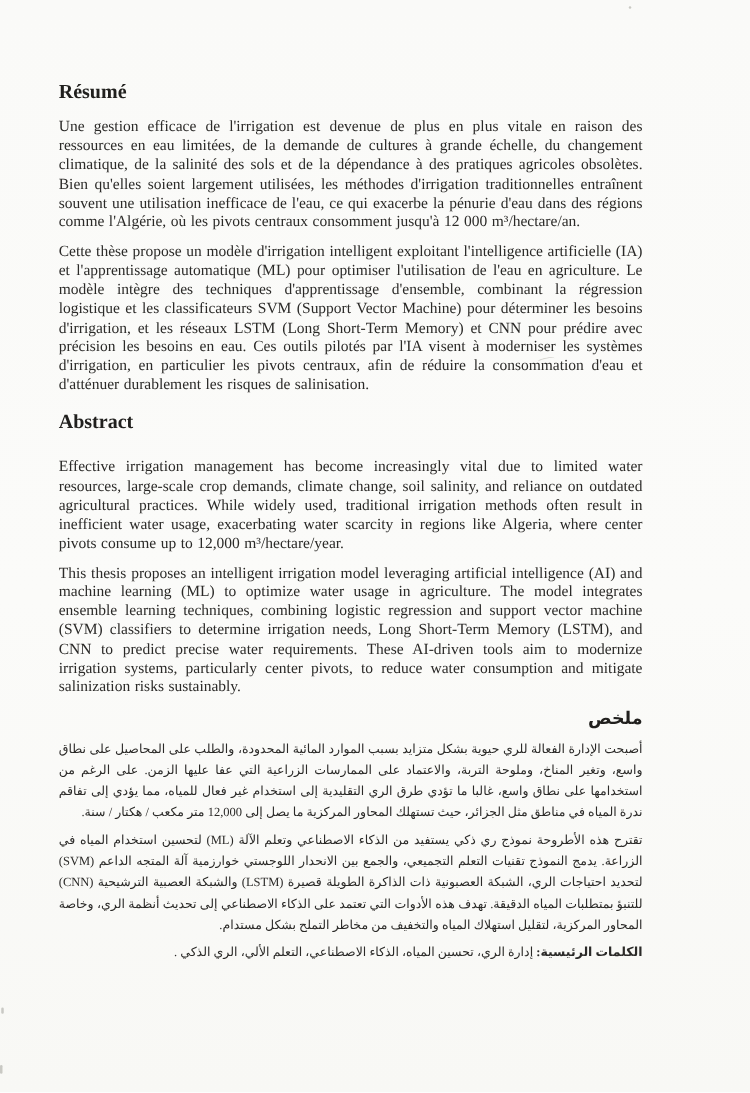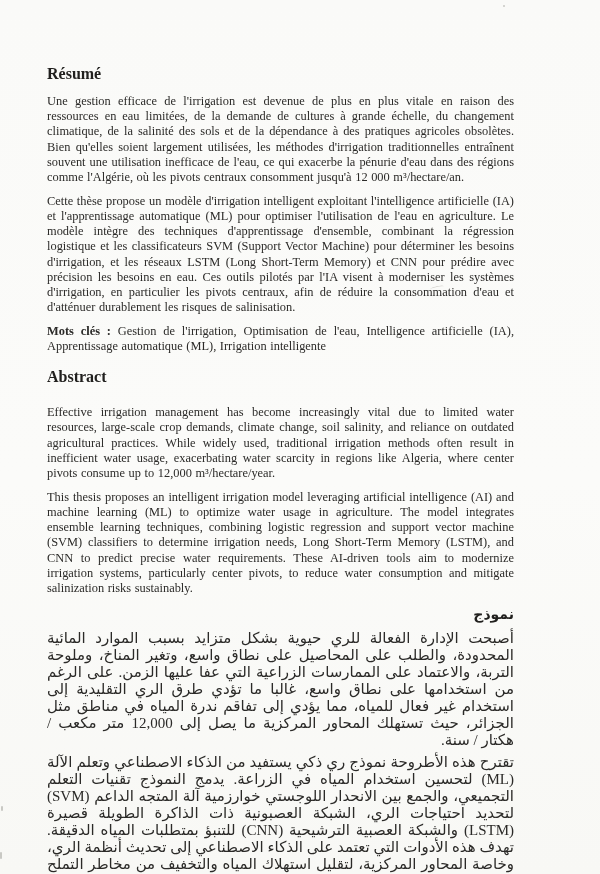--- a/index.html
+++ b/index.html
@@ -62,21 +62,21 @@
   }
   .para {
     font-size: 12.4px;
     line-height: 15.2px;
     text-align: justify;
     margin: 0 0 8.5px 0;
     word-spacing: 0.5px;
   }
   .para.last-of-block { margin-bottom: 0; }
   .para-ar {
-    font-size: 15px;
+    font-size: 10px;
     line-height: 17px;
     text-align: justify;
     direction: rtl;
     margin: 0 0 5px 0;
   }
   .para-ar.last-of-block { margin-bottom: 0; }
   .b { font-weight: bold; }
 </style>
 </head>
 <body>
@@ -89,29 +89,28 @@
   <div class="speck s3"></div>
   <div class="smudge"></div>
 
   <div class="content">
 
     <div class="h-lat h-resume">Résumé</div>
 
     <p class="para">Une gestion efficace de l'irrigation est devenue de plus en plus vitale en raison des ressources en eau limitées, de la demande de cultures à grande échelle, du changement climatique, de la salinité des sols et de la dépendance à des pratiques agricoles obsolètes. Bien qu'elles soient largement utilisées, les méthodes d'irrigation traditionnelles entraînent souvent une utilisation inefficace de l'eau, ce qui exacerbe la pénurie d'eau dans des régions comme l'Algérie, où les pivots centraux consomment jusqu'à 12 000 m³/hectare/an.</p>
     <p class="para">Cette thèse propose un modèle d'irrigation intelligent exploitant l'intelligence artificielle (IA) et l'apprentissage automatique (ML) pour optimiser l'utilisation de l'eau en agriculture. Le modèle intègre des techniques d'apprentissage d'ensemble, combinant la régression logistique et les classificateurs SVM (Support Vector Machine) pour déterminer les besoins d'irrigation, et les réseaux LSTM (Long Short-Term Memory) et CNN pour prédire avec précision les besoins en eau. Ces outils pilotés par l'IA visent à moderniser les systèmes d'irrigation, en particulier les pivots centraux, afin de réduire la consommation d'eau et d'atténuer durablement les risques de salinisation.</p>
 
-    <p class="para last-of-block"><span class="b">Mots clés :</span><span> Gestion de l'irrigation, Optimisation de l'eau, Intelligence artificielle (IA), Apprentissage automatique (ML), Irrigation intelligente</span></p>
 
     <div class="h-lat h-abstract">Abstract</div>
 
     <p class="para">Effective irrigation management has become increasingly vital due to limited water resources, large-scale crop demands, climate change, soil salinity, and reliance on outdated agricultural practices. While widely used, traditional irrigation methods often result in inefficient water usage, exacerbating water scarcity in regions like Algeria, where center pivots consume up to 12,000 m³/hectare/year.</p>
     <p class="para">This thesis proposes an intelligent irrigation model leveraging artificial intelligence (AI) and machine learning (ML) to optimize water usage in agriculture. The model integrates ensemble learning techniques, combining logistic regression and support vector machine (SVM) classifiers to determine irrigation needs, Long Short-Term Memory (LSTM), and CNN to predict precise water requirements. These AI-driven tools aim to modernize irrigation systems, particularly center pivots, to reduce water consumption and mitigate salinization risks sustainably.</p>
 
 
-    <div class="h-ar">نموذج</div>
+    <div class="h-ar">ملخص</div>
 
     <p class="para-ar">أصبحت الإدارة الفعالة للري حيوية بشكل متزايد بسبب الموارد المائية المحدودة، والطلب على المحاصيل على نطاق واسع، وتغير المناخ، وملوحة التربة، والاعتماد على الممارسات الزراعية التي عفا عليها الزمن. على الرغم من استخدامها على نطاق واسع، غالبا ما تؤدي طرق الري التقليدية إلى استخدام غير فعال للمياه، مما يؤدي إلى تفاقم ندرة المياه في مناطق مثل الجزائر، حيث تستهلك المحاور المركزية ما يصل إلى 12,000 متر مكعب / هكتار / سنة.</p>
     <p class="para-ar">تقترح هذه الأطروحة نموذج ري ذكي يستفيد من الذكاء الاصطناعي وتعلم الآلة (ML) لتحسين استخدام المياه في الزراعة. يدمج النموذج تقنيات التعلم التجميعي، والجمع بين الانحدار اللوجستي خوارزمية آلة المتجه الداعم (SVM) لتحديد احتياجات الري، الشبكة العصبونية ذات الذاكرة الطويلة قصيرة (LSTM) والشبكة العصبية الترشيحية (CNN) للتنبؤ بمتطلبات المياه الدقيقة. تهدف هذه الأدوات التي تعتمد على الذكاء الاصطناعي إلى تحديث أنظمة الري، وخاصة المحاور المركزية، لتقليل استهلاك المياه والتخفيف من مخاطر التملح بشكل مستدام.</p>
 
     <p class="para-ar last-of-block"><span class="b">الكلمات الرئيسية:</span><span> إدارة الري، تحسين المياه، الذكاء الاصطناعي، التعلم الألي، الري الذكي .</span></p>
 
   </div>
 </div>
 
 </body></html>

